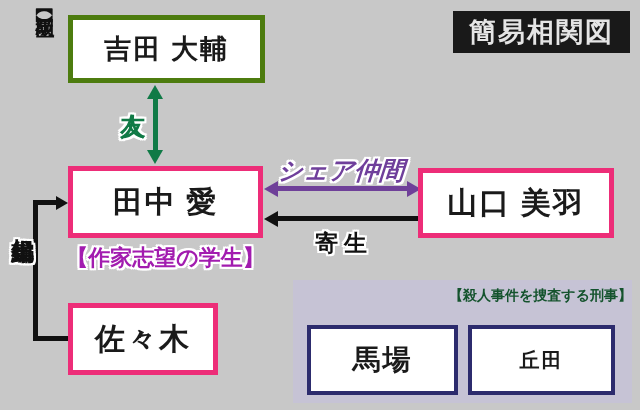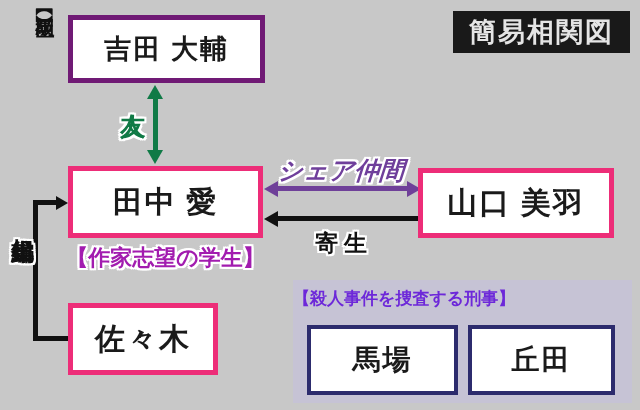--- a/index.html
+++ b/index.html
@@ -20,21 +20,21 @@
     position:absolute;
     box-sizing:border-box;
     background:#ffffff;
     display:flex;align-items:center;justify-content:center;
     color:#1a1a1a;
     font-weight:700;
     letter-spacing:2px;
     white-space:nowrap;
   }
   .pink{border:5px solid #ed2d78;justify-content:center;}
-  .navy{border:5px solid #701a75;}
+  .navy{border:5px solid #4d7c0f;}
   .navy-thin{border:4px solid #2c2b6d;}
   
   .title-plate{
     position:absolute;
     left:453px;top:11px;width:177px;height:42px;
     background:#191919;
     color:#e5e5e5;
     display:flex;align-items:center;justify-content:center;
     font-size:27px;font-weight:700;letter-spacing:2px;
     white-space:nowrap;
@@ -74,22 +74,22 @@
   .tri-left-k{border-top:8px solid transparent;border-bottom:8px solid transparent;border-right:14px solid #111;}
   .tri-right-k{border-top:7px solid transparent;border-bottom:7px solid transparent;border-left:12px solid #111;}
   
   .panel{
     position:absolute;
     left:293px;top:280px;width:339px;height:123px;
     background:#c6c3d5;
   }
   .panel-title{
     margin-top:7px;
-    text-align:left;
-    font-size:17px;font-weight:700;color:#6d28d9;
+    text-align:right;
+    font-size:14px;font-weight:700;color:#14532d;
     white-space:nowrap;
   }
 </style>
 </head>
 <body>
 
 <div id="stage">
 
   <div class="title-plate">簡易相関図</div>
 
@@ -139,17 +139,17 @@
   <div class="namebox pink" style="left:68px;top:303px;width:150px;height:72px;font-size:30px;">
     <span>佐々木</span>
   </div>
 
   <div class="panel">
     <div class="panel-title">【殺人事件を捜査する刑事】</div>
   </div>
   <div class="namebox navy-thin" style="left:307px;top:325px;width:151px;height:70px;font-size:28px;">
     <span>馬場</span>
   </div>
-  <div class="namebox navy-thin" style="left:468px;top:325px;width:147px;height:70px;font-size:28px;">
+  <div class="namebox navy-thin" style="left:468px;top:325px;width:147px;height:70px;font-size:20px;">
     <span>丘田</span>
   </div>
 
 </div>
 
 </body></html>

